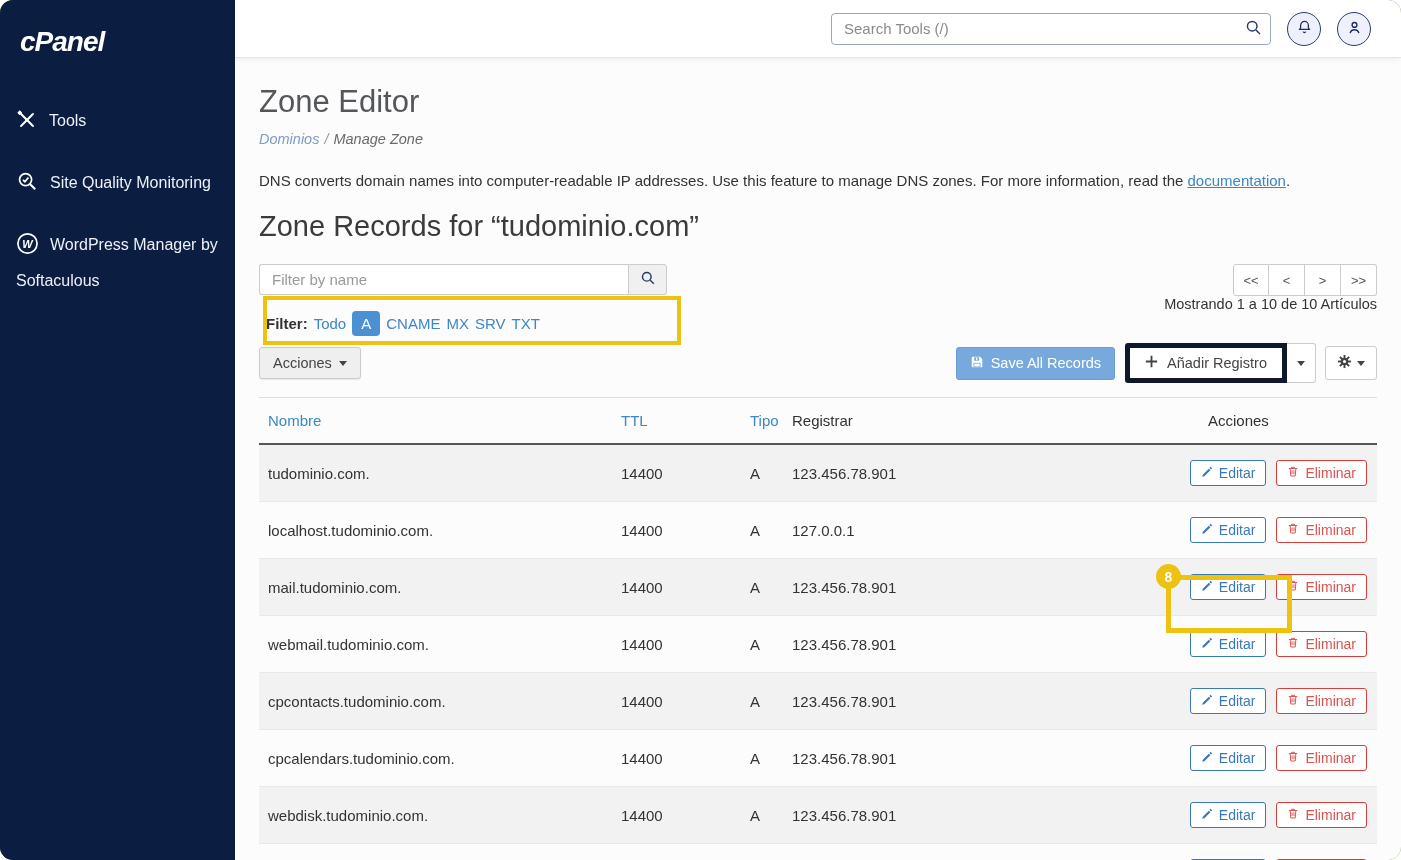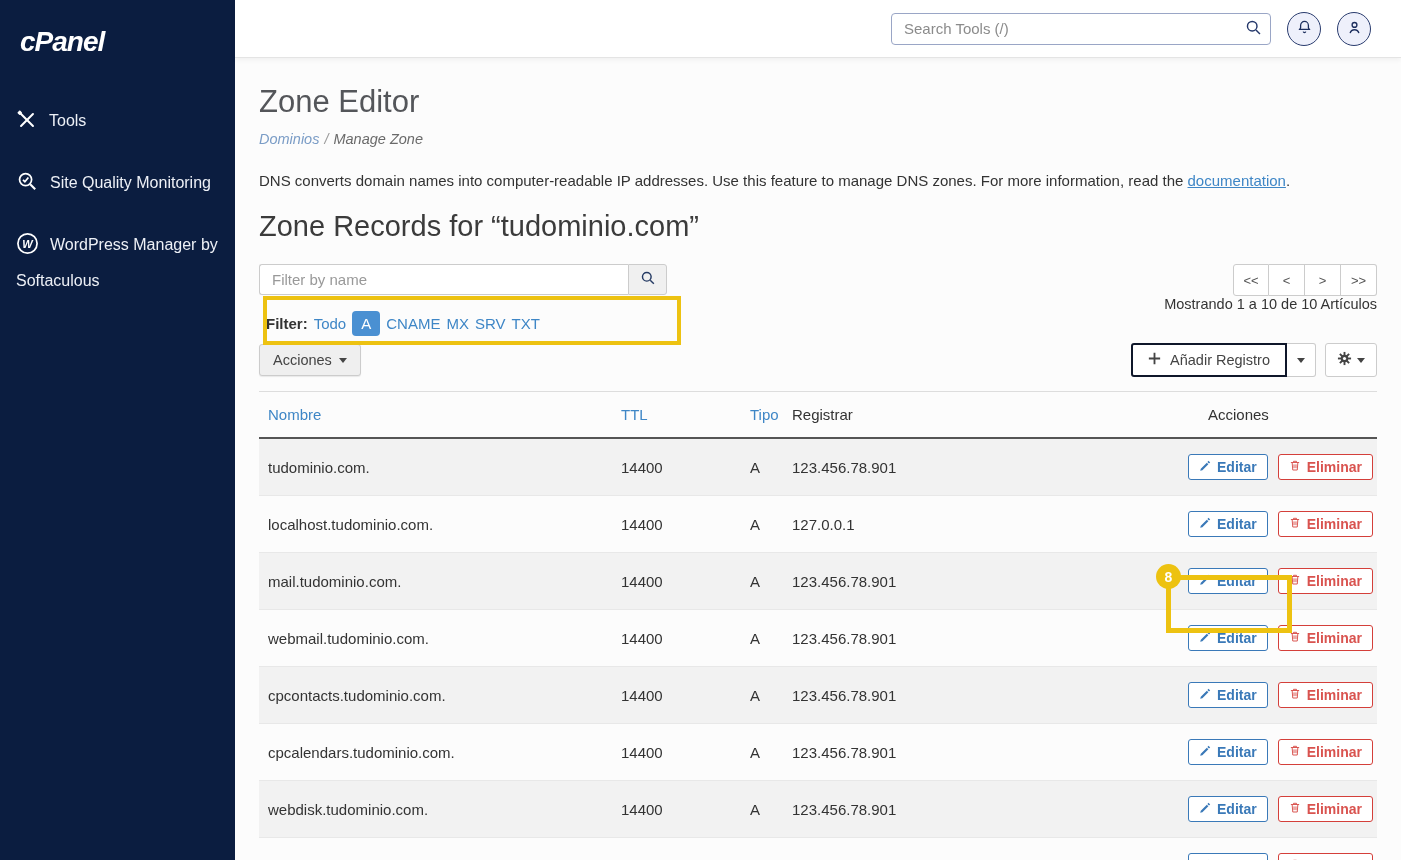--- a/index.html
+++ b/index.html
@@ -1,29 +1,29 @@
 <!DOCTYPE html>
 <html><head>
 <meta charset="utf-8">
 <style>
   * { box-sizing: border-box; margin: 0; padding: 0; }
   html,body { width:1401px; height:860px; }
   body { font-family:"Liberation Sans",sans-serif; background:#fff; }
-  .app { position:relative; width:1401px; height:860px; display:flex; overflow:hidden; background:#4d7c0f; }
+  .app { position:relative; width:1401px; height:860px; display:flex; overflow:hidden; background:#4d7c0f;border-radius:13px; }
 
   
   .sidebar { width:235px; min-width:235px; background:#0b1d40; color:#fff; }
   .logo { padding:26px 20px 34px; font-size:28px; font-weight:bold; font-style:italic; letter-spacing:-1px; color:#fff; }
   .nav-item { padding:13px 16px; font-size:16px; line-height:31px; color:#edf0f6; cursor:pointer; }
   .nav-item .nav-icon { display:inline-block; vertical-align:-5px; margin-right:11px; }
 
   
   .main { flex:1; display:flex; flex-direction:column; min-width:0; }
   .topbar { height:58px; min-height:58px; background:#fff; border-bottom:1px solid #e4e4e4; box-shadow:0 2px 5px rgba(0,0,0,.05); display:flex; align-items:center; justify-content:flex-end; gap:16px; padding-right:30px; position:relative; z-index:2; }
-  .search-wrap { position:relative; width:380px;margin-left:12px; }
+  .search-wrap { position:relative; width:440px;margin-left:12px; }
   .search-input { width:100%; height:32px; border:1px solid #9aa6c6; border-radius:4px; padding:0 36px 0 12px; font-size:15px; color:#333; outline:none; }
   .search-input::placeholder { color:#8b8b8b; }
   .search-btn { position:absolute; right:6px; top:5px; width:24px; height:22px; background:none; border:none; color:#24376a; cursor:pointer; }
   .circle-btn { width:34px; height:34px; border-radius:50%; border:1px solid #2a3c6e; background:#eef0fb; color:#1d2f5e; display:flex; align-items:center; justify-content:center; cursor:pointer; }
 
   
   .content { flex:1; padding:26px 24px 0; background:#fcfcfc; }
   .page-title { font-size:31px; font-weight:300; color:#54565a; }
   .breadcrumb { margin-top:11px; font-size:14.5px; color:#6a6a6a;font-style:italic; }
   .breadcrumb-link { color:#7a9cc6; text-decoration:none; cursor:pointer; }
@@ -50,35 +50,35 @@
   .page-btn:last-child { border-radius:0 3px 3px 0; }
   .paging-summary { margin-top:0; font-size:14.5px; color:#333; }
 
   
   .toolbar { margin-top:7px; display:flex; justify-content:space-between; align-items:center; }
   .btn { font-size:14.5px; border-radius:3px; cursor:pointer; display:inline-flex; align-items:center; }
   .acciones-btn { padding:7px 13px; border:1px solid #ccc; background:#efefef; color:#444; box-shadow:0 1px 1px rgba(0,0,0,.08); }
   .right-toolbar { display:flex; align-items:center; }
   .save-btn { background:#78a9dc; border:1px solid #6b9fd4; color:#fff; padding:7px 13px; gap:7px; }
   .add-group { display:inline-flex; margin-left:10px; }
-  .add-btn { background:#fff; border:2px solid #0f172a; padding:7px 15px; color:#444; gap:9px; border-radius:3px 0 0 3px; }
+  .add-btn { background:#fff; border:5px solid #0f172a; padding:7px 15px; color:#444; gap:9px; border-radius:3px 0 0 3px; }
   .add-caret-btn { background:#fff; border:1px solid #ccc; border-left:none; padding:7px 10px; color:#444; border-radius:0 3px 3px 0; }
   .gear-btn { background:#fff; border:1px solid #ccc; padding:7px 11px; margin-left:9px; color:#444; gap:5px; }
   .caret { display:inline-block; width:0; height:0; border-left:4px solid transparent; border-right:4px solid transparent; border-top:5px solid currentColor; margin-left:7px; }
   .caret.nogap { margin-left:0; }
 
   
   .records-table { width:100%; border-collapse:collapse; margin-top:14px; font-size:15px; table-layout:fixed; }
   .records-table th { text-align:left; font-weight:400; color:#333; padding:14px 9px; border-top:1px solid #ddd; border-bottom:2px solid #555; }
   th.sortable { color:#3e86c6; cursor:pointer; }
   th.th-acciones { padding-left:29px; }
   .records-table td { padding:15px 9px; color:#333; border-top:1px solid #e8e8e8; overflow:hidden; white-space:nowrap; }
   tbody tr:nth-child(odd) { background:#f2f2f2; }
   td.actions { text-align:right; padding-right:10px; }
-  .row-btn { display:inline-flex; align-items:center; gap:6px; padding:4px 10px; border-radius:3px; background:#fff; font-size:14px; cursor:pointer;font-weight:bold; }
+  .row-btn { display:inline-flex; align-items:center; gap:6px; padding:4px 10px; border-radius:3px; background:#fff; font-size:14px; cursor:pointer; }
   .edit-btn { border:1px solid #3a79b8; color:#3a79b8; margin-right:10px; }
   .del-btn { border:1px solid #d43f3a; color:#d9534f; }
 
   
   .annotation-box { position:absolute; border:4px solid #edc211; pointer-events:none; z-index:5; }
   .filter-annotation { left:263px; top:296px; width:418px; height:49px; }
   .edit-annotation { left:1166px; top:575px; width:126px; height:58px; border-width:5px; }
   .annotation-badge { position:absolute; left:1156px; top:564px; width:25px; height:25px; border-radius:50%; background:#edc211; color:#fff; font-size:14px; font-weight:bold; display:flex; align-items:center; justify-content:center; z-index:6; pointer-events:none; }
 </style>
 </head>
@@ -178,20 +178,30 @@
           <div class="paging-summary">Mostrando 1 a 10 de 10 Artículos</div>
         </div>
       </div>
 
       <div class="toolbar">
         <button class="btn acciones-btn">
             <span>Acciones</span>
             <span class="caret"></span>
           </button>
         <div class="right-toolbar">
+          <button class="btn save-btn">
+              <span><svg width="14" height="14" viewBox="0 0 16 16">
+                  <path d="M2 3 q0-1 1-1 h8.5 L14 4.5 V13 q0 1-1 1 H3 q-1 0-1-1 z" fill="#fff"></path>
+                  <rect x="4.8" y="2.6" width="5.6" height="3.9" fill="#78a9dc"></rect>
+                  <rect x="6.9" y="3.2" width="1.5" height="2.7" fill="#fff"></rect>
+                  <rect x="4" y="9" width="8" height="5" fill="#78a9dc"></rect>
+                  <rect x="4.9" y="9.9" width="6.2" height="3.2" fill="#fff"></rect>
+                </svg></span>
+              <span>Save All Records</span>
+            </button>
           <div class="add-group">
             <button class="btn add-btn">
                 <span><svg width="13" height="13" viewBox="0 0 12 12" stroke="#444" stroke-width="1.7">
                     <path d="M6 0.8 V11.2 M0.8 6 H11.2"></path>
                   </svg></span>
                 <span>Añadir Registro</span>
               </button>
             <button class="btn add-caret-btn">
                 <span class="caret nogap"></span>
               </button>

